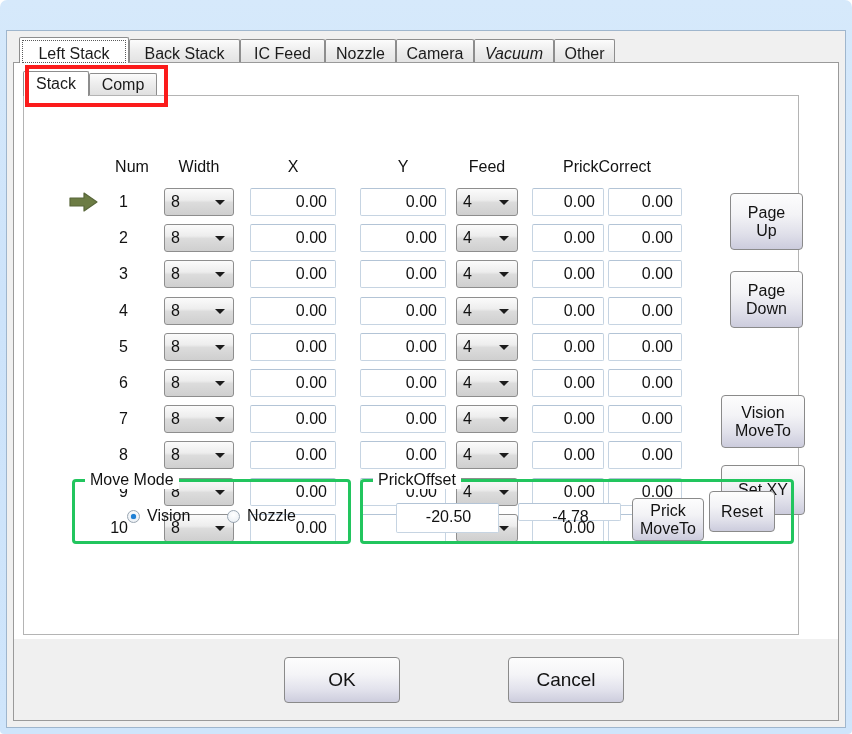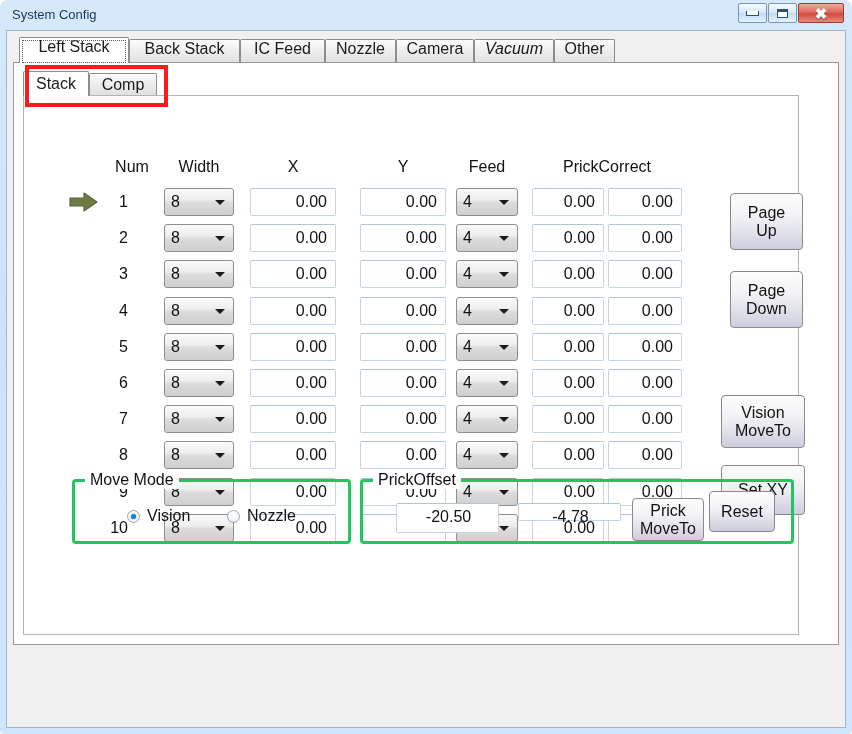--- a/index.html
+++ b/index.html
@@ -63,21 +63,21 @@
     position:absolute;left:6px;top:6px;right:6px;height:26px;
     background:#f0f0f0;
   }
   .tab{
     position:absolute;top:2px;height:24px;
     box-sizing:border-box;
     border:1px solid #8d8d8d;
     border-bottom:none;
     background:linear-gradient(to bottom,#fcfcfc 0%,#eeeeee 45%,#e2e2e2 100%);
     font-size:16px;color:#1b1b1b;
-    display:flex;align-items:flex-start;justify-content:center;
+    display:flex;align-items:flex-end;justify-content:center;
     padding:0 21px;
     border-radius:2px 2px 0 0;
     white-space:nowrap;
   }
   .tab.selected{
     top:0;height:26px;
     background:#ffffff;
     border-color:#8d8d8d;
     z-index:3;
   }
@@ -235,34 +235,20 @@
     background:linear-gradient(to bottom,#fdfdfd 0%,#f4f4f7 38%,#e2e2ec 72%,#cdcddd 100%);
     font-size:19px;color:#121212;
     display:flex;align-items:center;justify-content:center;
   }
 </style>
 </head>
 <body>
 
 <div class="window">
 
-  <div class="titlebar">
-    <div class="title-text">System Config</div>
-    <div class="caption-buttons">
-      <div class="cap-btn">
-        <span class="glyph-min"></span>
-      </div>
-      <div class="cap-btn">
-        <span class="glyph-max"></span>
-      </div>
-      <div class="cap-btn close">
-        <span class="glyph-close">✖</span>
-      </div>
-    </div>
-  </div>
 
   <div class="window-inner">
 
     <div class="tabstrip" id="outer-tabstrip">
         <div class="tab selected" style="left: 6px; width: 110px;">
           <span>Left Stack</span>
           <span class="focusring"></span>
         </div>
         <div class="tab" style="left: 116px; width: 111px;">
           <span>Back Stack</span>
@@ -578,15 +564,21 @@
 MoveTo</div>
           <div class="btn" style="left:346px;top:9px;width:66px;height:41px;text-align:right;">Reset</div>
         </div>
 
       </div>
 
       <div class="annot-red" style="left:11px;top:2px;width:143px;height:42px;"></div>
 
     </div>
 
+    <div class="bottombar">
+      <div id="dialog-buttons">
+          <div class="bigbtn" style="left: 270px;">OK</div>
+          <div class="bigbtn" style="left: 494px;">Cancel</div>
+        </div>
+    </div>
 
   </div>
 </div>
 
 </body></html>

